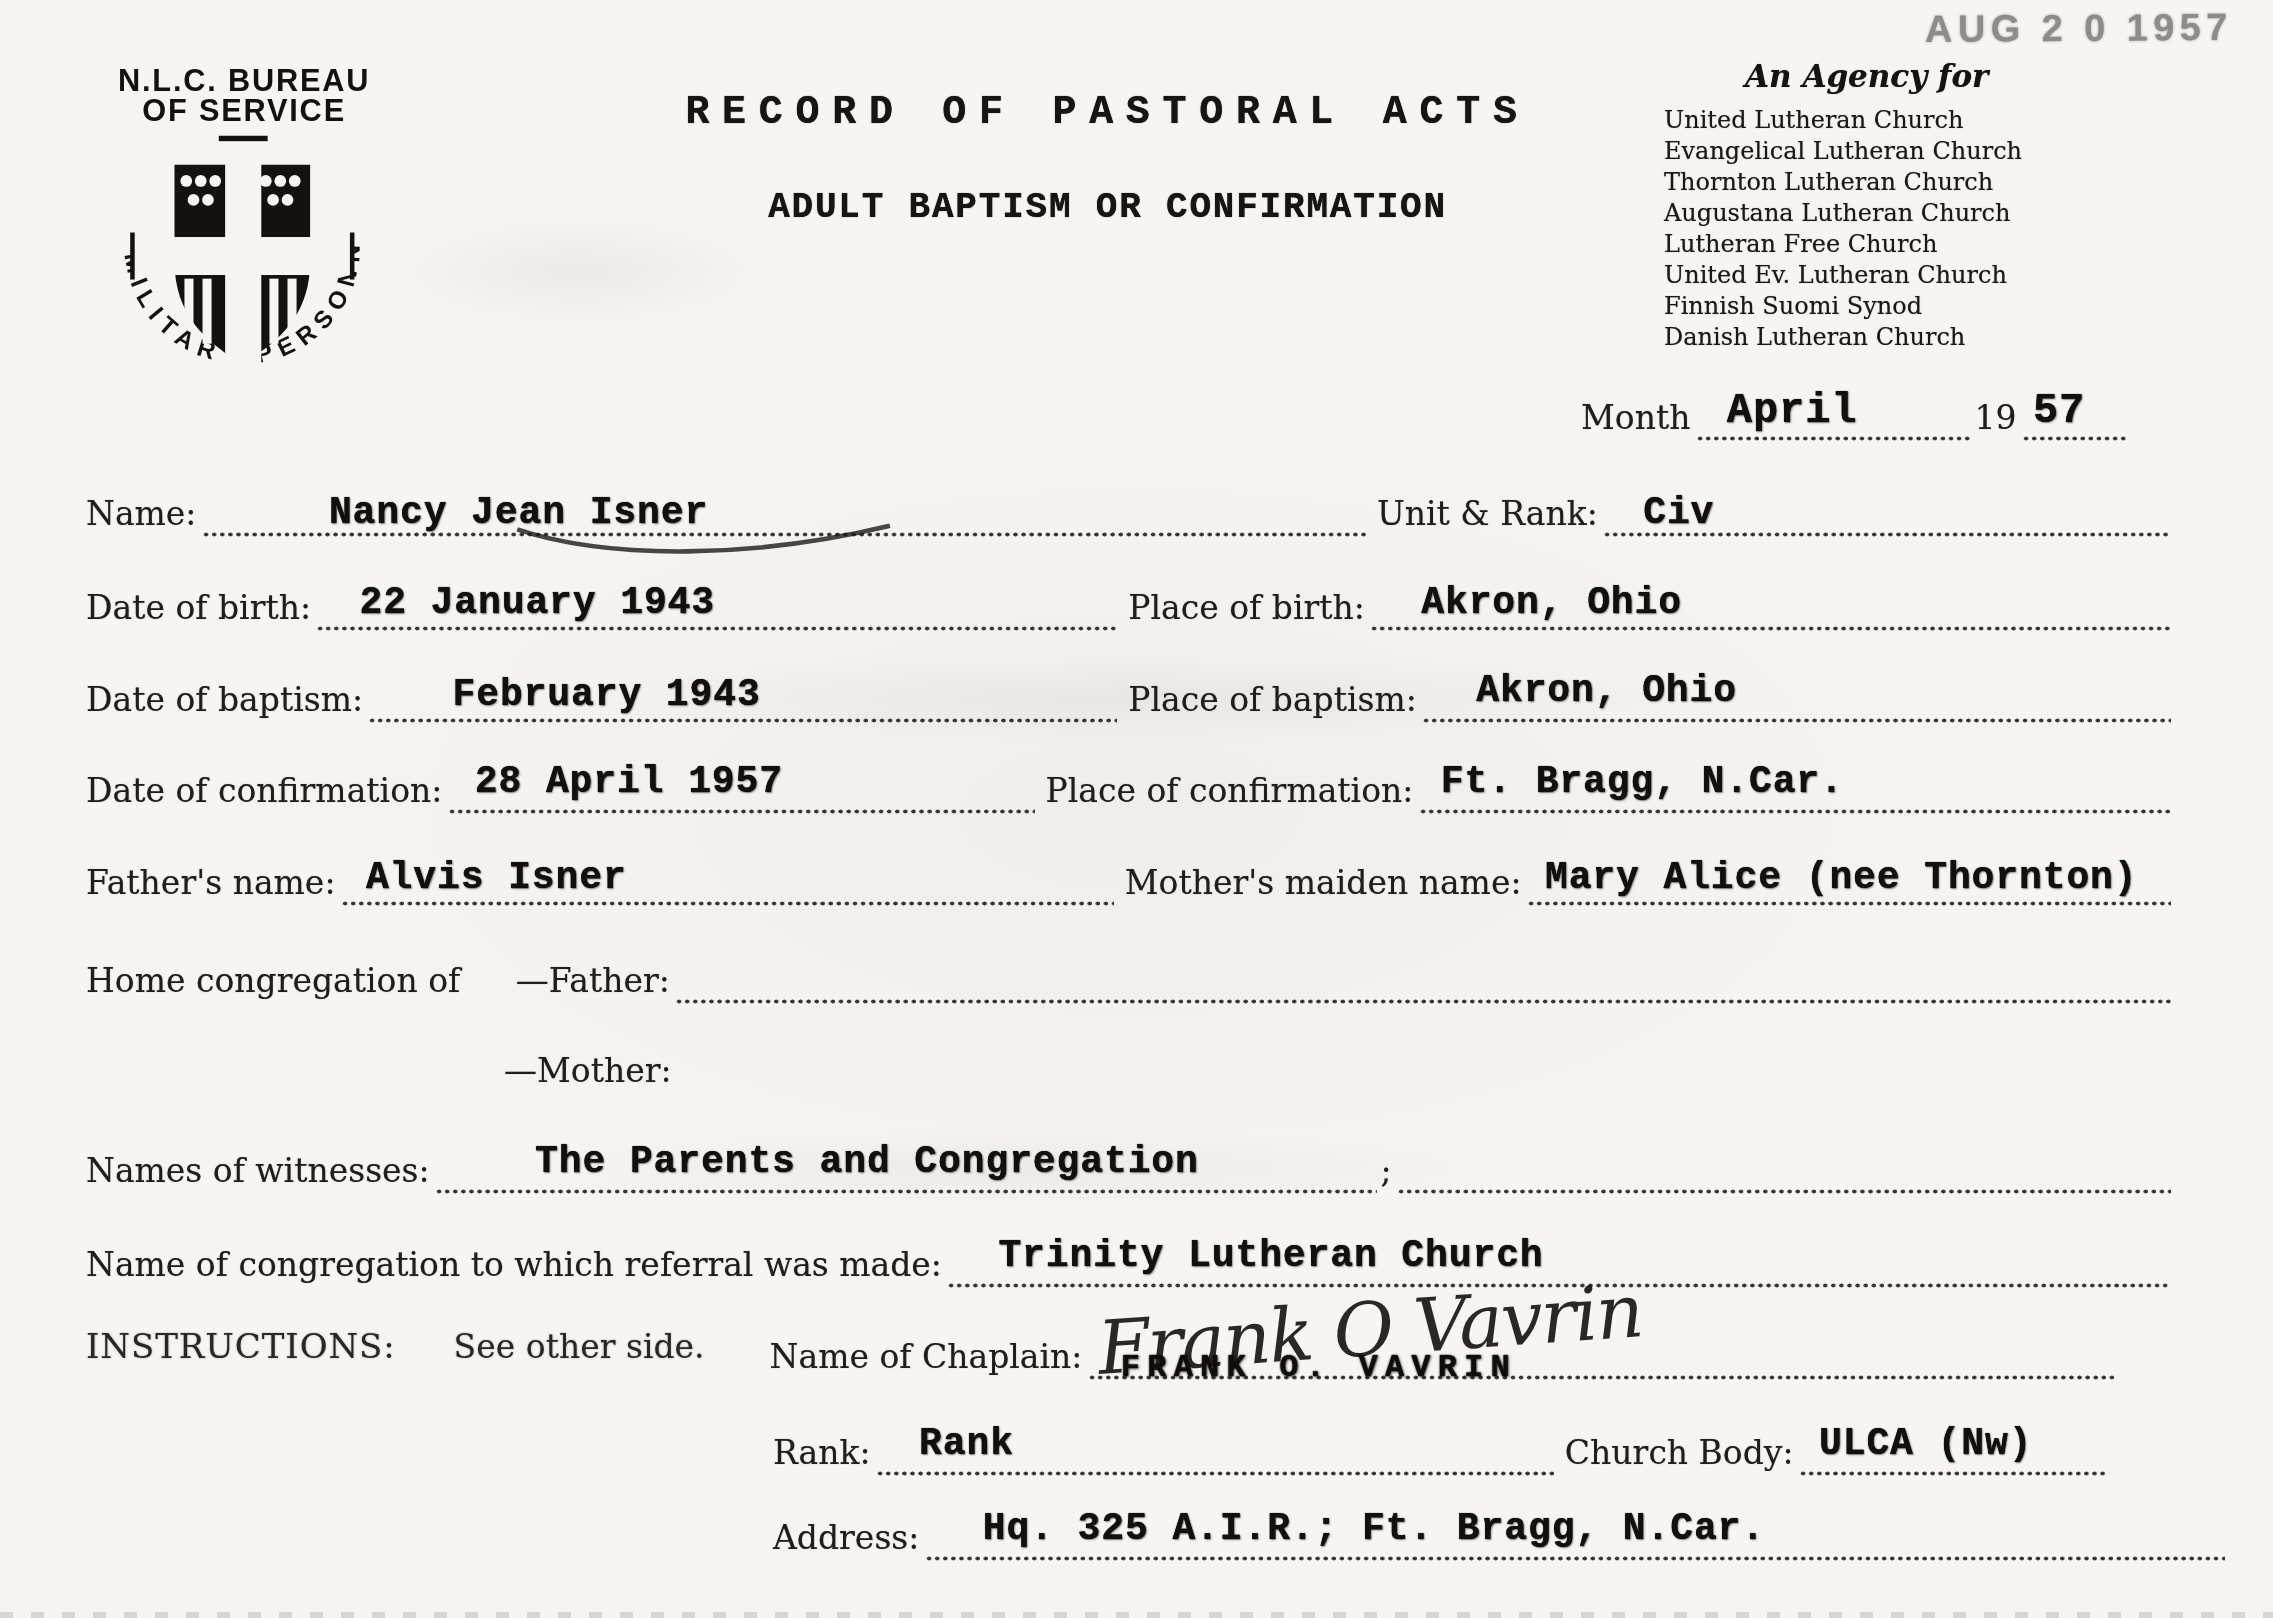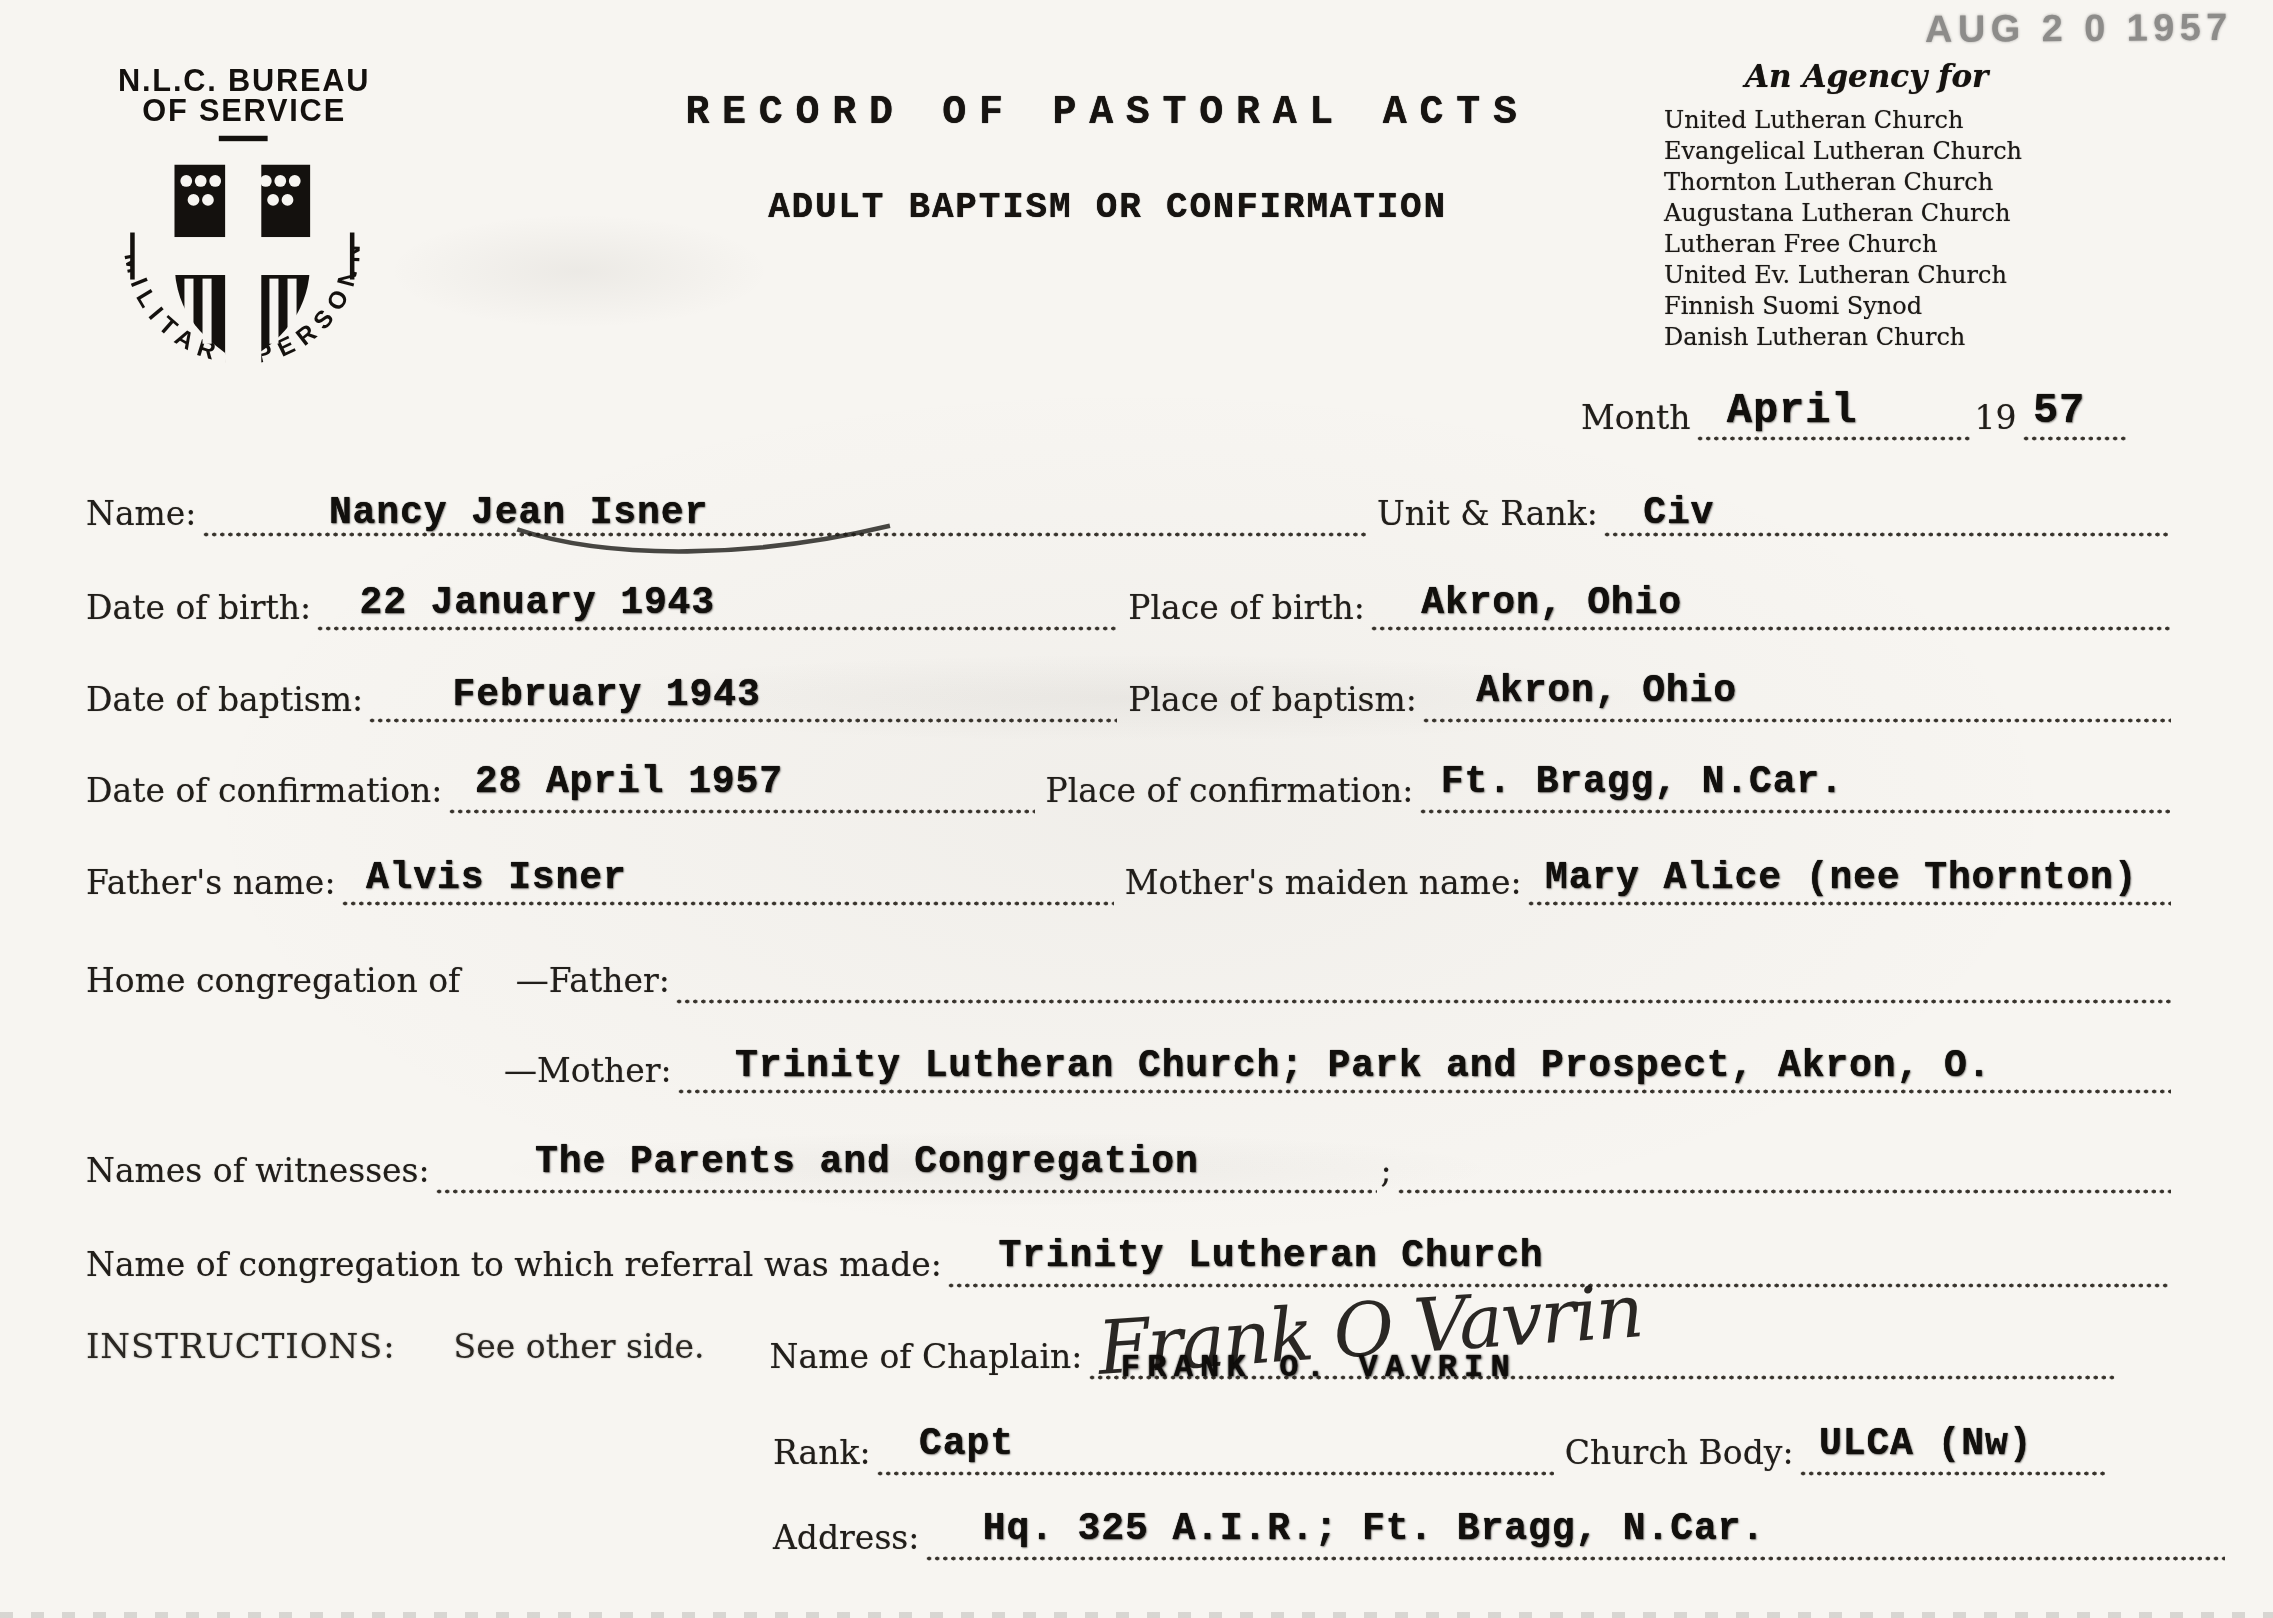--- a/index.html
+++ b/index.html
@@ -195,23 +195,20 @@
     <span class="spacer" style="flex:0 0 50px;"></span>
     <span class="lbl">—Father:</span>
     <span class="fill">
       <span class="val v2"></span>
     </span>
   </div>
 
   <div class="row" style="top:1042px;left:86px;width:2085px;">
     <span class="spacer" style="flex:0 0 418px;"></span>
     <span class="lbl">—Mother:</span>
-    <span class="fill">
-      <span class="val v2" style="left:58px;">Trinity Lutheran Church; Park and Prospect, Akron, O.</span>
-    </span>
   </div>
 
   <div class="row" style="top:1142px;left:86px;width:2085px;">
     <span class="lbl">Names of witnesses:</span>
     <span class="fill">
       <span class="val v3" style="left:100px;">The Parents and Congregation</span>
     </span>
     <span class="lbl after" style="margin-left:3.6px;">;</span>
     <span class="fill" style="flex:0 0 774px;"></span>
   </div>
@@ -229,21 +226,21 @@
     <span class="lbl">Name of Chaplain:</span>
     <span class="fill">
       <span class="sig">Frank O Vavrin</span>
       <span class="typed-under">FRANK O. VAVRIN</span>
     </span>
   </div>
 
   <div class="row" style="top:1424px;left:773px;width:1334px;">
     <span class="lbl">Rank:</span>
     <span class="fill">
-      <span class="val v3" style="left:43px;">Capt</span>
+      <span class="val v3" style="left:43px;">Rank</span>
     </span>
     <span class="lbl after">Church Body:</span>
     <span class="fill" style="flex:0 0 308px;">
       <span class="val v3" style="left:20px;">ULCA (Nw)</span>
     </span>
   </div>
 
   <div class="row" style="top:1509px;left:773px;width:1452px;">
     <span class="lbl">Address:</span>
     <span class="fill">

